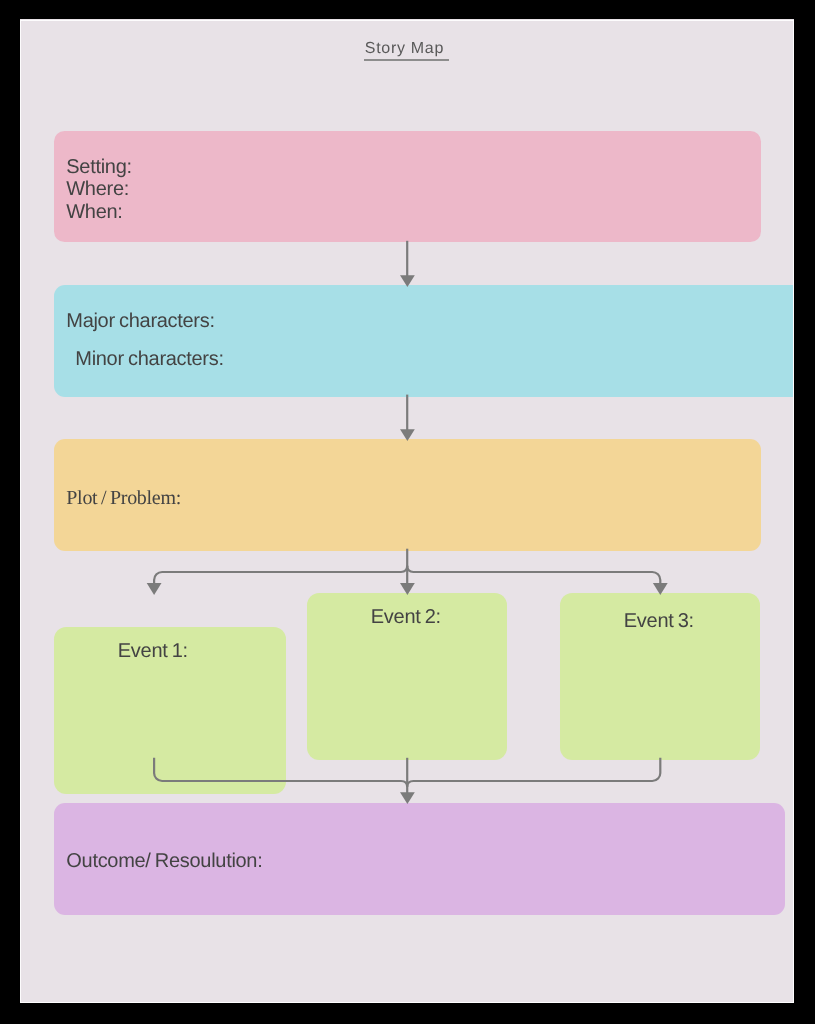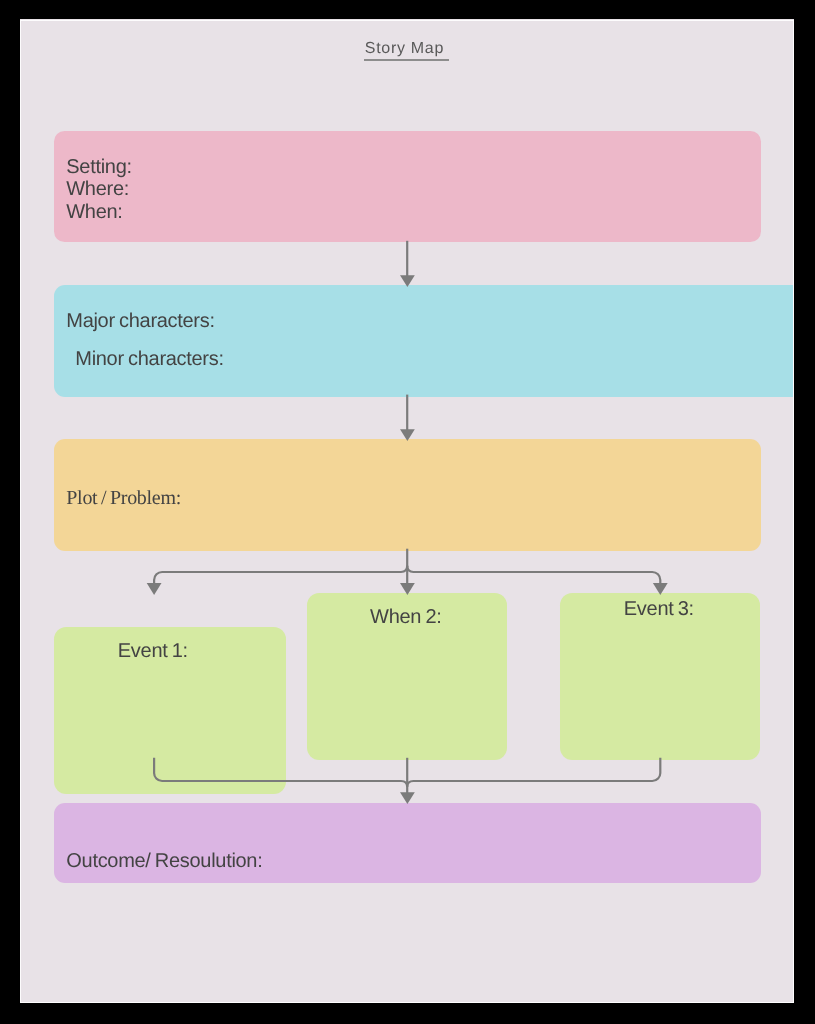--- a/index.html
+++ b/index.html
@@ -72,21 +72,21 @@
     line-height: 22.4px;
     letter-spacing: -0.3px;
     word-spacing: -1px;
   }
   #box-setting   { left: 34px;  top: 111.9px; width: 706.5px; height: 111.6px; background: #edb8c9; border-radius: 10.5px; }
   #box-chars     { left: 34px;  top: 265.6px; width: 805px; height: 112.5px; background: #a7dfe7; }
   #box-plot      { left: 34px;  top: 419.6px; width: 706.5px; height: 112.4px; background: #f3d697; }
   #box-event1    { left: 34px;  top: 608px;   width: 232px; height: 166.7px; background: #d5eaa2; border-radius: 12.2px; }
   #box-event2    { left: 287px; top: 574px;   width: 200px; height: 166.7px; background: #d5eaa2; border-radius: 12.2px; }
   #box-event3    { left: 540px; top: 574px;   width: 200px; height: 166.7px; background: #d5eaa2; border-radius: 12.2px; }
-  #box-outcome   { left: 34px;  top: 783.8px; width: 706.5px; height: 80px; background: #dbb5e3; border-radius: 11px; }
+  #box-outcome   { left: 34px;  top: 783.8px; width: 706.5px; height: 112px; background: #dbb5e3; border-radius: 11px; padding-left: 24px; }
   svg#connectors {
     position: absolute;
     left: 0; top: 0;
     width: 774px; height: 984px;
     overflow: visible;
   }
 </style>
 </head>
 <body>
 
@@ -107,24 +107,24 @@
   </div>
 
   <div class="box" id="box-plot">
     <div class="label" style="left:12.3px; top:48px;font-family:Liberation Serif, serif;">Plot / Problem:</div>
   </div>
 
   <div class="box" id="box-event1">
     <div class="label" style="left:-1.2px; top:13.1px; width:200px; text-align:center;">Event 1:</div>
   </div>
   <div class="box" id="box-event2">
-    <div class="label" style="left:-1.2px; top:13.1px; width:200px; text-align:center;">When 2:</div>
+    <div class="label" style="left:-1.2px; top:13.1px; width:200px; text-align:center;">Event 2:</div>
   </div>
   <div class="box" id="box-event3">
-    <div class="label" style="left:-1.2px; top:5px; width:200px; text-align:center;">Event 3:</div>
+    <div class="label" style="left:-1.2px; top:17px; width:200px; text-align:center;">Event 3:</div>
   </div>
 
   <div class="box" id="box-outcome">
     <div class="label" style="left:12.3px; top:46.9px;">Outcome/ Resoulution:</div>
   </div>
 
   <svg id="connectors" viewBox="0 0 774 984">
     <g fill="none" stroke="#7b7b7b" stroke-width="2.2" stroke-linecap="butt">
       <path d="M387.2,221.8 L387.2,257.0"></path>
       <path d="M387.2,375.6 L387.2,411.0"></path>

